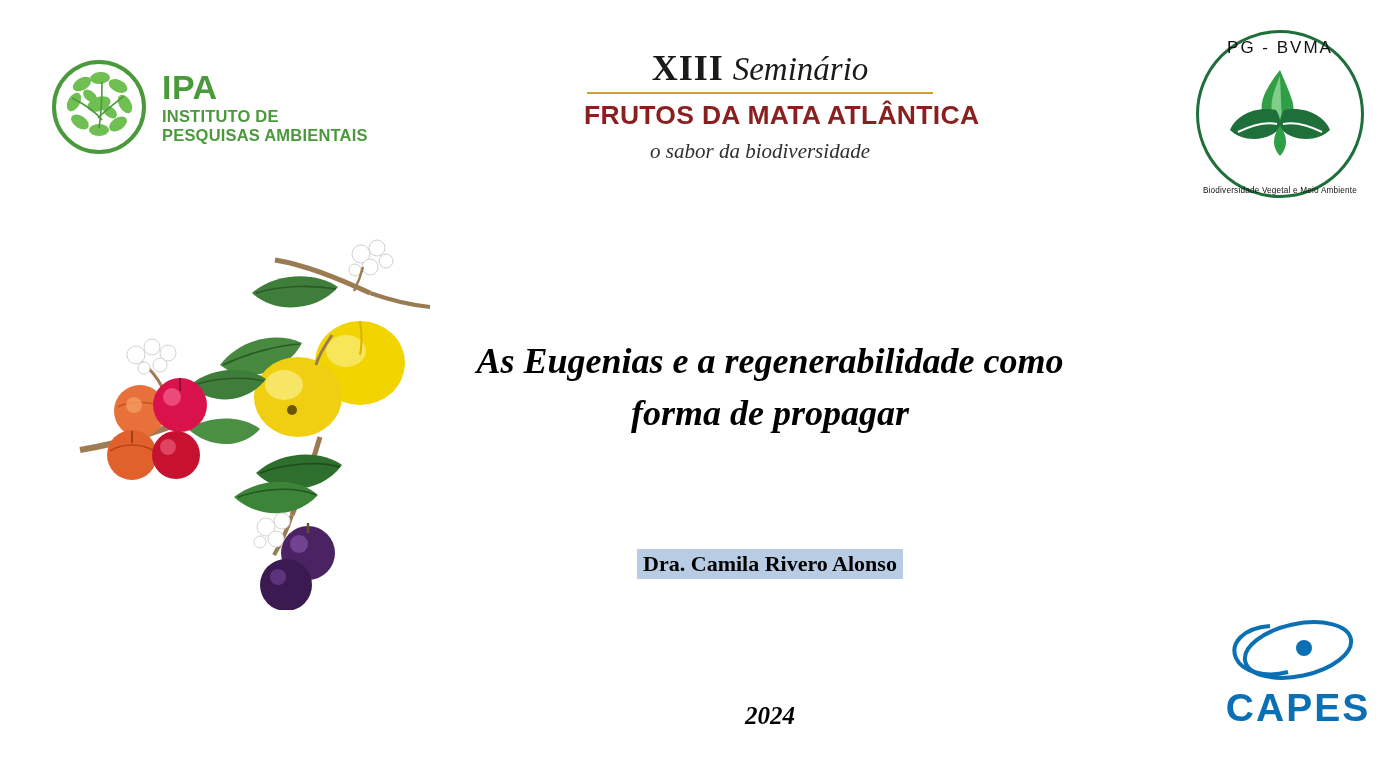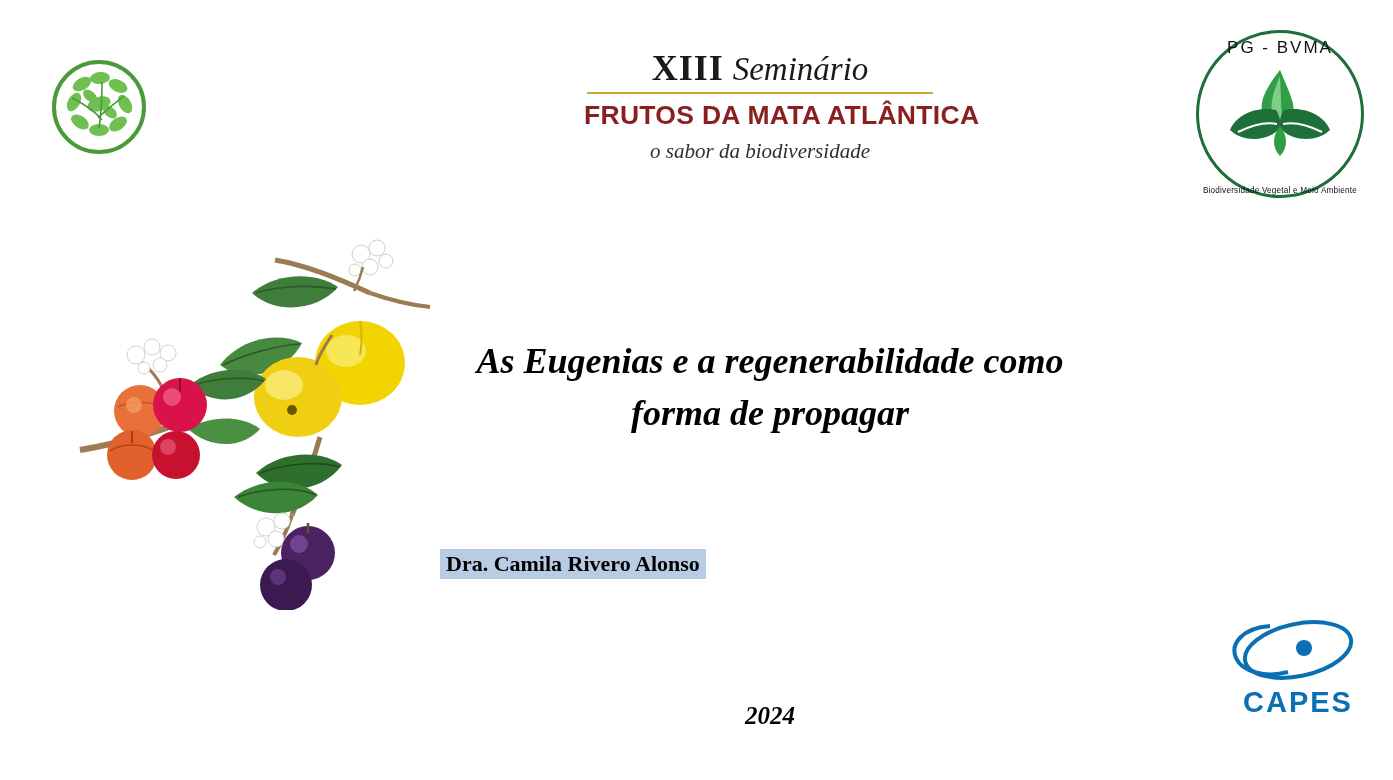--- a/index.html
+++ b/index.html
@@ -176,21 +176,21 @@
     line-height: 1.45;
     color: #000000;
   }
 
   
   .author-wrap {
     position: absolute;
     left: 440px;
     top: 549px;
     width: 660px;
-    text-align: left;
+    text-align: center;
   }
   .author-name {
     display: inline-block;
     font-family: "Liberation Serif", serif;
     font-weight: bold;
     font-size: 22px;
     color: #000000;
     background: #b8cce4;
     padding: 2px 6px;
   }
@@ -218,21 +218,21 @@
     height: 110px;
   }
   .capes-word {
     position: absolute;
     left: 0;
     top: 72px;
     width: 160px;
     text-align: center;
     font-family: "Liberation Sans", sans-serif;
     font-weight: bold;
-    font-size: 29px;
+    font-size: 39px;
     letter-spacing: 2px;
     color: #0b6fb4;
   }
 </style>
 </head>
 <body>
 
 <div class="ipa-logo">
   <div class="ipa-mark">
     <svg width="98" height="98" viewBox="0 0 98 98" aria-hidden="true">
@@ -250,20 +250,25 @@
         <ellipse cx="40" cy="38" rx="8" ry="5" transform="rotate(40 40 38)"></ellipse>
         <ellipse cx="60" cy="54" rx="8" ry="5" transform="rotate(40 60 54)"></ellipse>
       </g>
       <g stroke="#4a9a3c" stroke-width="1.6" fill="none">
         <path d="M22 40 C34 46 44 52 52 62"></path>
         <path d="M52 24 C52 38 52 52 49 70"></path>
         <path d="M74 38 C64 46 56 52 48 60"></path>
       </g>
     </svg>
   </div>
+  <div class="ipa-text">
+    <div class="ipa-big">IPA</div>
+    <div class="ipa-sub">INSTITUTO DE</div>
+    <div class="ipa-sub">PESQUISAS AMBIENTAIS</div>
+  </div>
 </div>
 
 <div class="event-logo">
   <div class="event-line1">
     <span class="roman">XIII</span><span>&nbsp;</span><span class="seminario">Seminário</span>
   </div>
   <div class="event-rule"></div>
   <div class="event-line2">FRUTOS DA MATA ATLÂNTICA</div>
   <div class="event-line3">o sabor da biodiversidade</div>
 </div>

